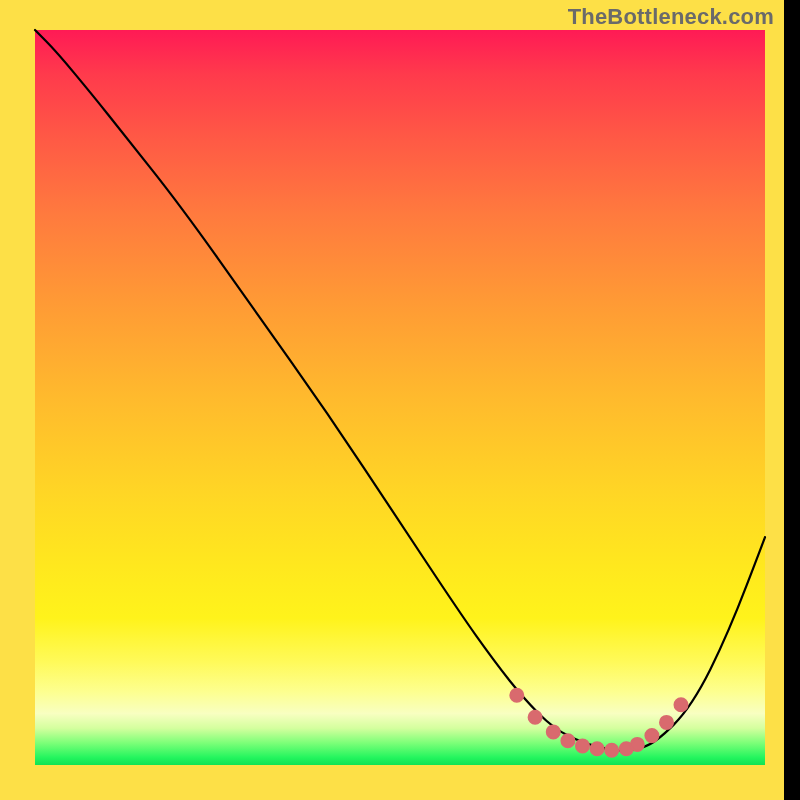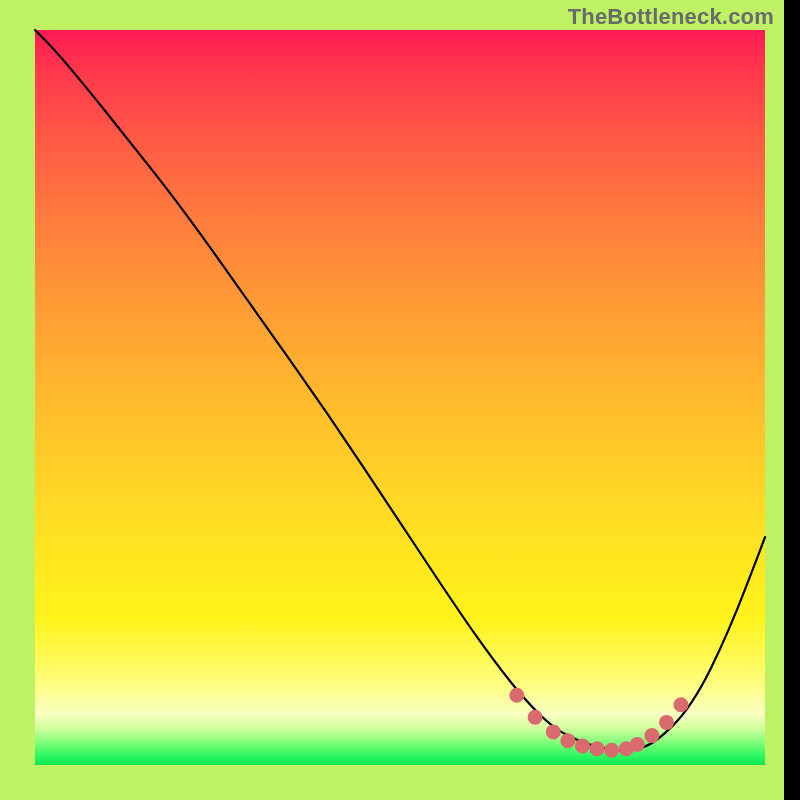--- a/index.html
+++ b/index.html
@@ -8,21 +8,21 @@
     width: 800px;
     height: 800px;
     background: #000;
     font-family: Arial, Helvetica, sans-serif;
     overflow: hidden;
   }
   .wrap {
     position: relative;
     width: 784px;
     height: 800px;
-    background: #bef264;
+    background: #fde047;
   }
   .watermark {
     position: absolute;
     top: 4px;
     right: 10px;
     color: #6a6a6a;
     font-size: 22px;
     font-weight: 600;
     letter-spacing: 0.2px;
     z-index: 4;

